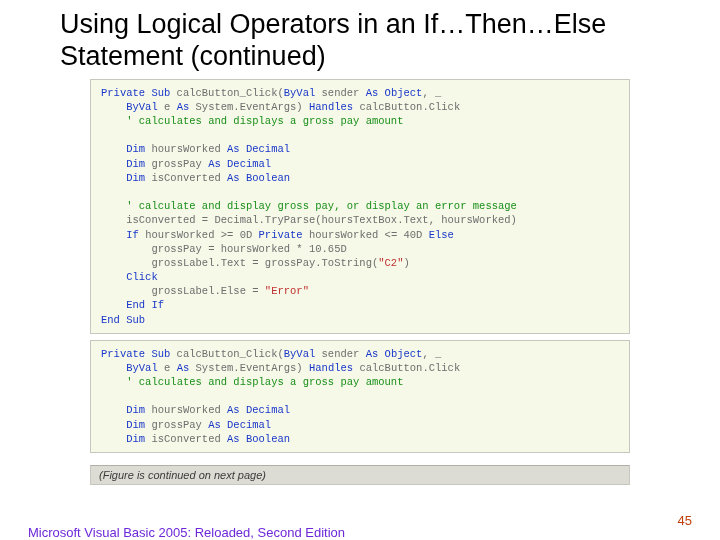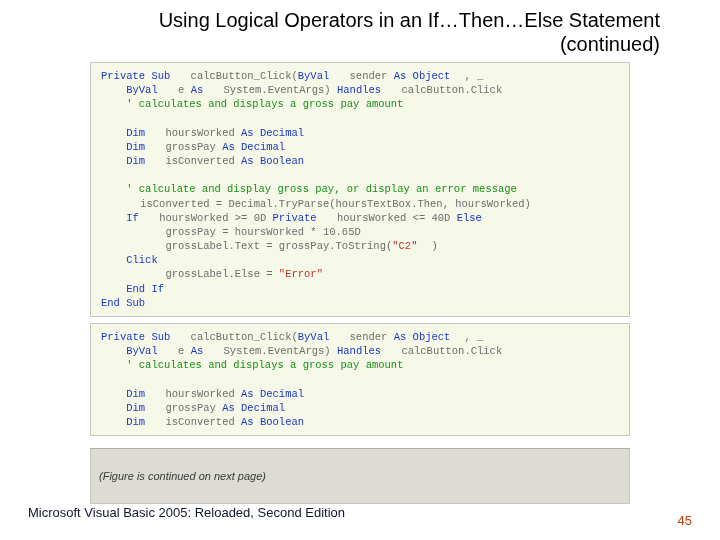--- a/index.html
+++ b/index.html
@@ -6,22 +6,22 @@
     margin: 0;
     padding: 0;
     width: 720px;
     height: 540px;
     font-family: Arial, Helvetica, sans-serif;
     background: #ffffff;
     position: relative;
     overflow: hidden;
   }
   .slide-title {
-    font-size: 20px;
-    text-align: right;
+    font-size: 27px;
+    text-align: left;
     margin: 8px 60px 6px 60px;
     line-height: 1.2;
     color: #000;
   }
   .examples-wrap {
     width: 540px;
     margin: 0 auto;
   }
   .example-box {
     border: 1px solid #c7c7c0;
@@ -38,41 +38,41 @@
   }
   .code-block {
     font-family: "Courier New", Courier, monospace;
     font-size: 10.5px;
     line-height: 1.35;
     padding: 6px 10px;
     white-space: pre;
     color: #3a3a3a;
   }
   .kw { color: #1937c9; }
-  .ident { color: #6e6e6e; padding-left: 14px; }
+  .ident { color: #6e6e6e; }
   .cm { color: #1a8f1a; text-align: center; }
   .str { color: #c12f2f; }
   .continued-note {
     background: #dcdcd4;
     color: #3b3b3b;
     font-style: italic;
     font-size: 11px;
-    padding: 21px 8px;
+    padding: 3px 8px;
     border: 1px solid #c7c7c0;
     border-top: 1px solid #b0b0a8;
     width: 540px;
     margin: 12px auto;
     box-sizing: border-box;
   }
   .footer-left {
     position: absolute;
     left: 28px;
-    bottom: 20px;
+    bottom: 0;
     font-size: 13px;
-    color: #0f172a;
+    color: #6d28d9;
   }
   .footer-right {
     position: absolute;
     right: 28px;
     bottom: 12px;
     font-size: 13px;
     color: #c2410c;
   }
 </style>
 </head>
@@ -85,21 +85,21 @@
   <div class="example-box">
     <div class="code-block"><span class="kw">Private Sub</span><span class="ident"> calcButton_Click(</span><span class="kw">ByVal</span><span class="ident"> sender </span><span class="kw">As Object</span><span class="ident">, _</span>
     <span class="kw">ByVal</span><span class="ident"> e </span><span class="kw">As</span><span class="ident"> System.EventArgs) </span><span class="kw">Handles</span><span class="ident"> calcButton.Click</span>
     <span class="cm">' calculates and displays a gross pay amount</span>
 
     <span class="kw">Dim</span><span class="ident"> hoursWorked </span><span class="kw">As Decimal</span>
     <span class="kw">Dim</span><span class="ident"> grossPay </span><span class="kw">As Decimal</span>
     <span class="kw">Dim</span><span class="ident"> isConverted </span><span class="kw">As Boolean</span>
 
     <span class="cm">' calculate and display gross pay, or display an error message</span>
-    <span class="ident">isConverted = Decimal.TryParse(hoursTextBox.Then, hoursWorked)</span>
+    <span class="ident">isConverted = Decimal.TryParse(hoursTextBox.Text, hoursWorked)</span>
     <span class="kw">If</span><span class="ident"> hoursWorked &gt;= 0D </span><span class="kw">Private</span><span class="ident"> hoursWorked &lt;= 40D </span><span class="kw">Else</span>
         <span class="ident">grossPay = hoursWorked * 10.65D</span>
         <span class="ident">grossLabel.Text = grossPay.ToString(</span><span class="str">"C2"</span><span class="ident">)</span>
     <span class="kw">Click</span>
         <span class="ident">grossLabel.Else = </span><span class="str">"Error"</span>
     <span class="kw">End If</span>
 <span class="kw">End Sub</span></div>
   </div>
 
   <div class="example-box">

